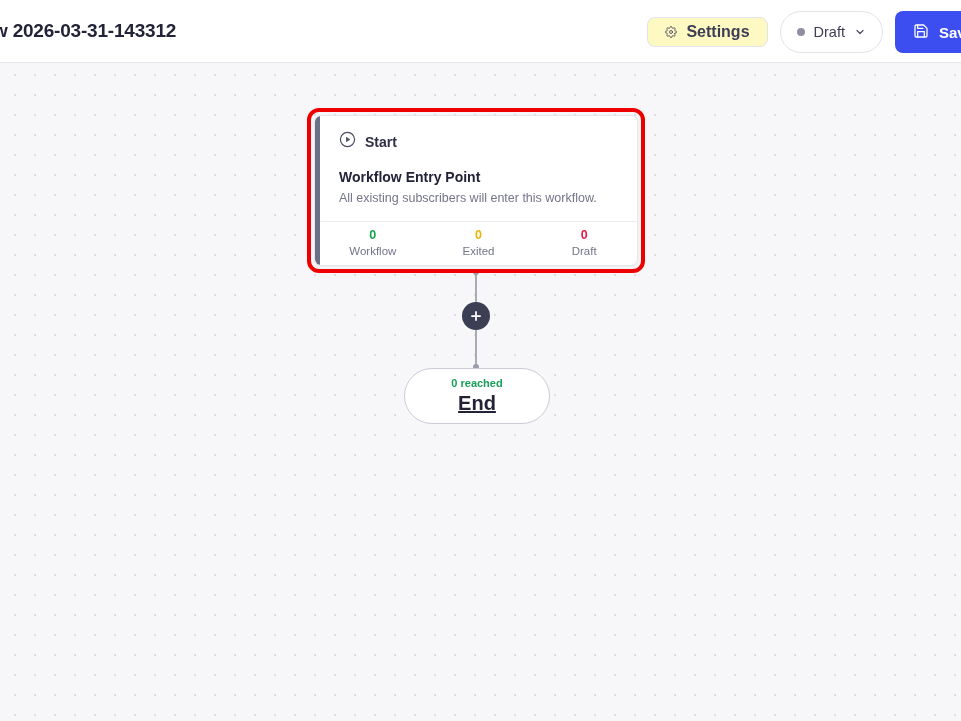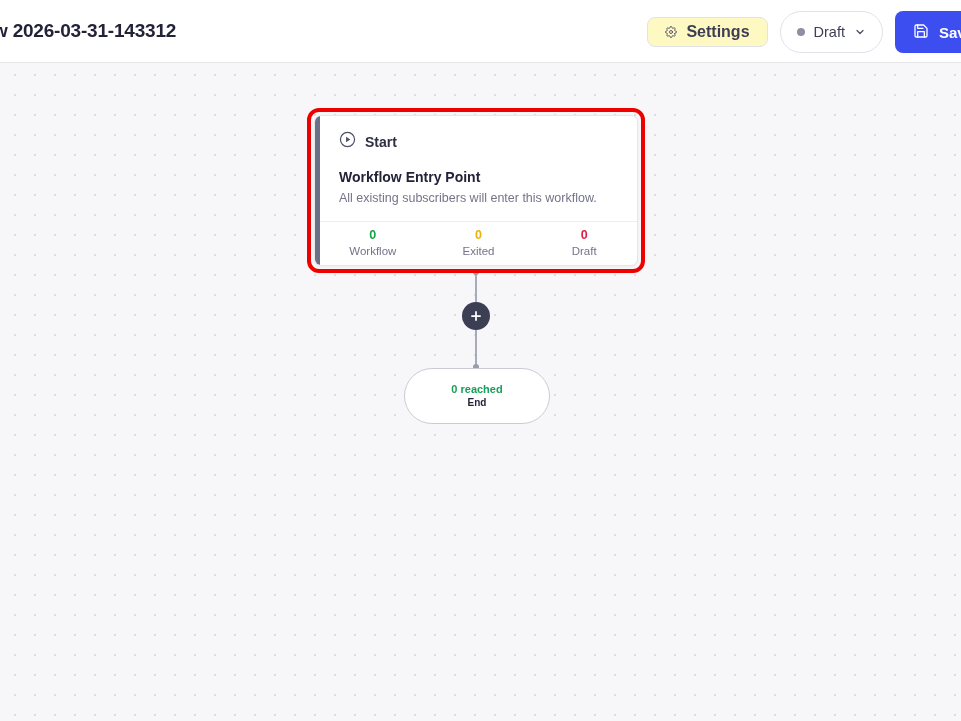--- a/index.html
+++ b/index.html
@@ -287,24 +287,25 @@
   }
 
   .end-reached {
     font-size: 11px;
     font-weight: bold;
     color: #18a05a;
     line-height: 1.2;
   }
 
   .end-label {
-    font-size: 10px;
+    font-size: 20px;
     font-weight: bold;
     color: #232338;
     line-height: 1.2;
+    text-decoration: underline;
   }
 </style>
 </head>
 <body>
 
 <div id="app">
 
   <div class="header">
 
     <div class="header-title">kflow 2026-03-31-143312</div>

